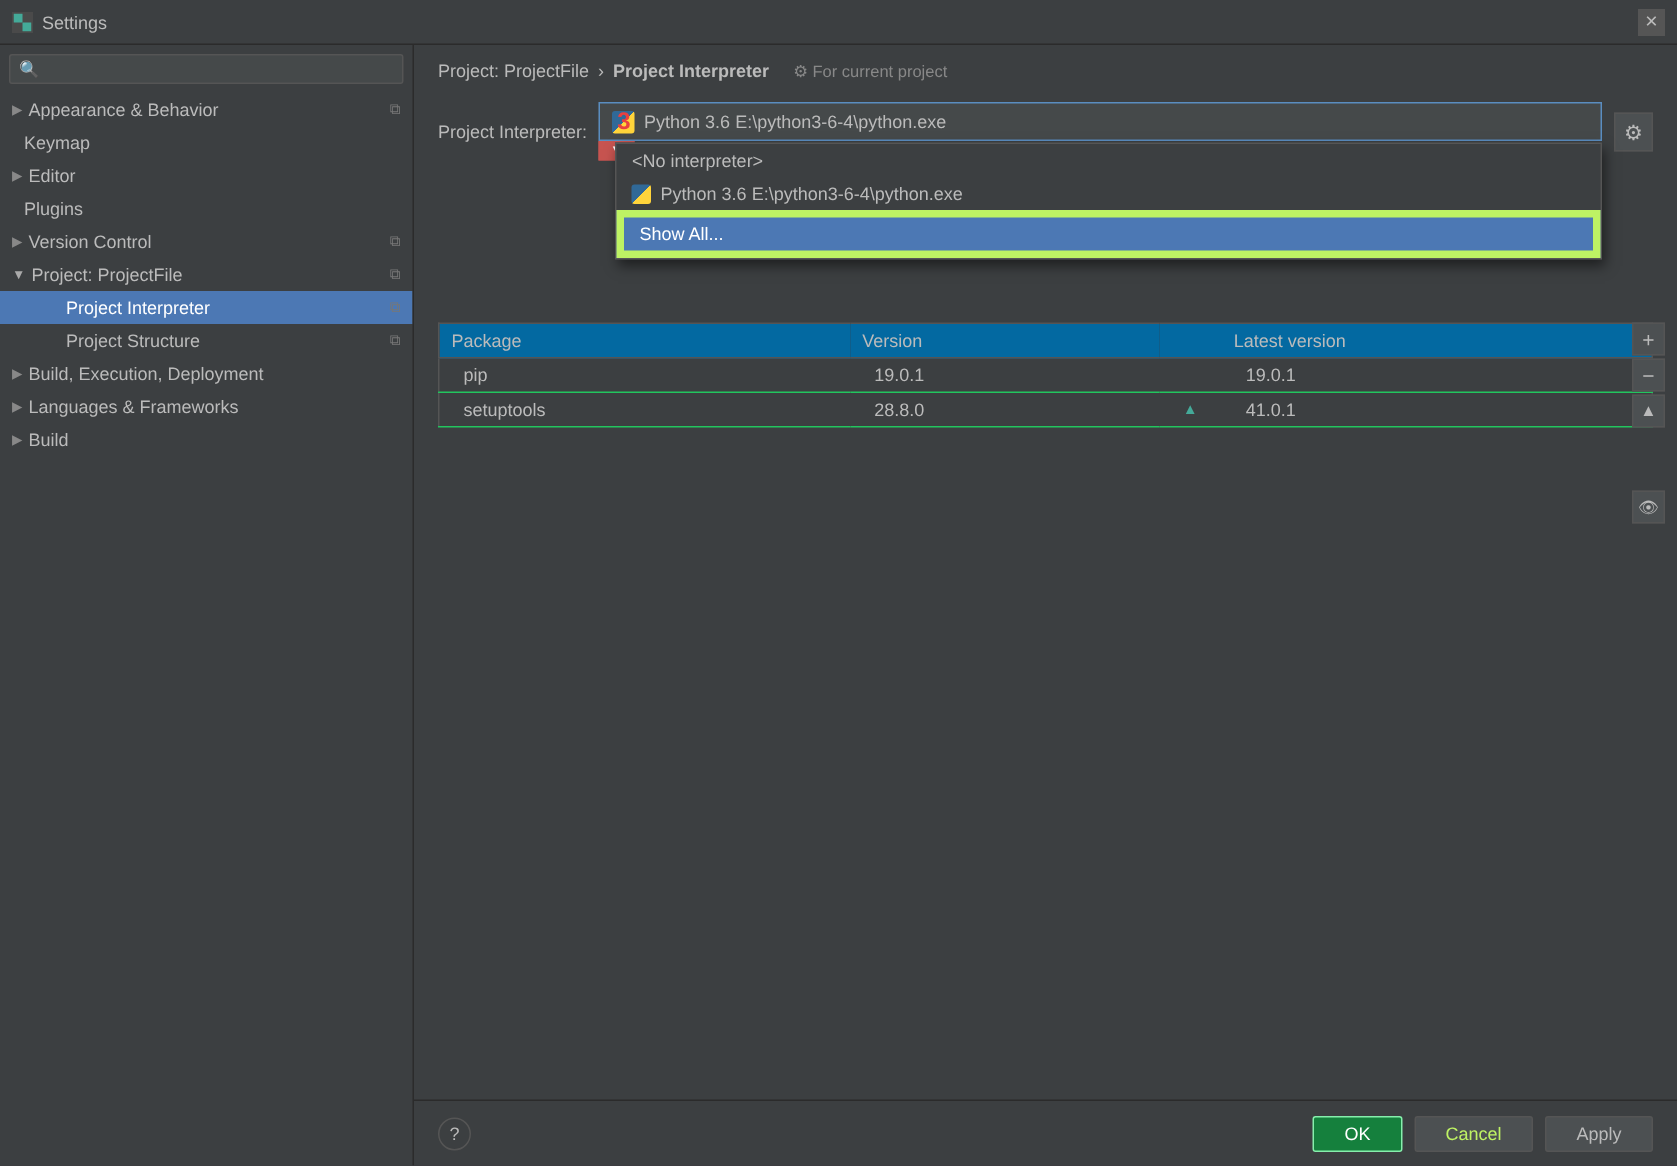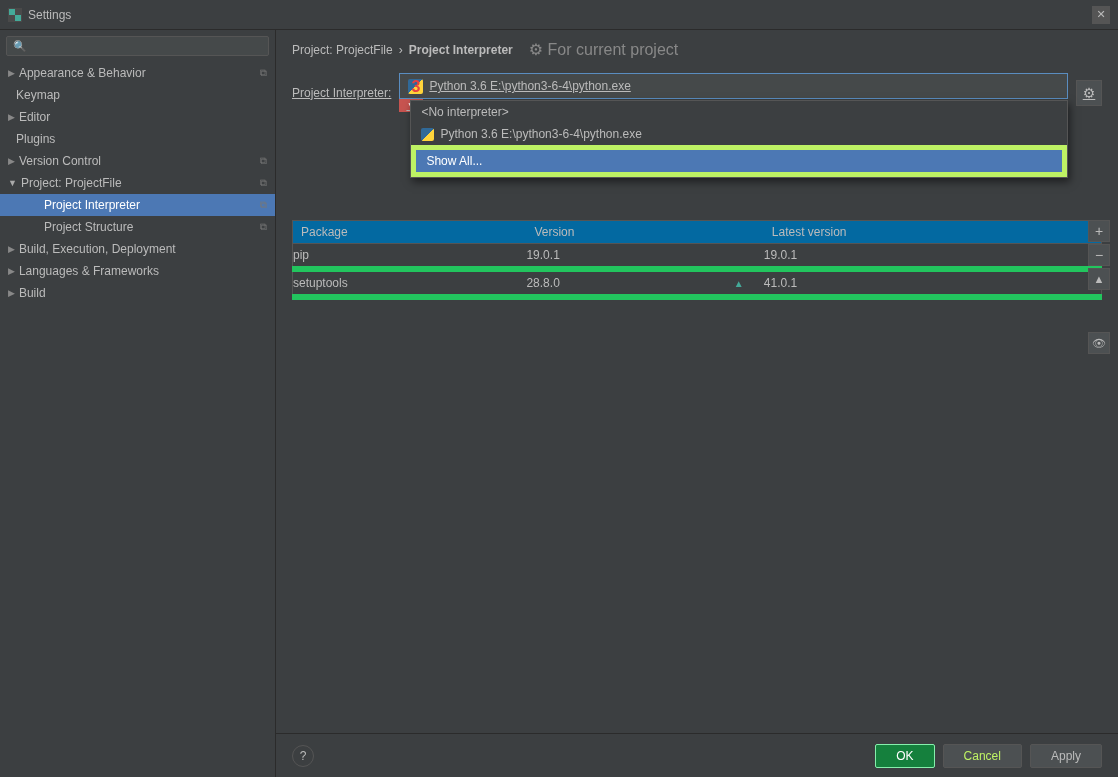--- a/index.html
+++ b/index.html
@@ -120,21 +120,20 @@
       font-size: 12px;
     }
 
     
     .interpreter-section {
       padding: 8px 16px;
       display: flex;
       align-items: center;
       gap: 8px;
       flex-direction: column;
-      text-decoration: underline;
     }
     .interpreter-row {
       display: flex;
       align-items: center;
       gap: 8px;
       width: 100%;
     }
     .interpreter-label { color: #bbbbbb; font-size: 12px; white-space: nowrap; }
     .interpreter-dropdown-wrapper {
       flex: 1;
@@ -214,22 +213,22 @@
     .packages-table th {
       background: #0369a1;
       padding: 4px 8px;
       text-align: left;
       font-weight: normal;
       color: #bbbbbb;
       border-bottom: 1px solid #555;
       font-size: 12px;
     }
     .packages-table td {
-      padding: 4px 0;
-      border-bottom: 6px solid #22c55e;
+      padding: 4px 16px;
+      border-bottom: 1px solid #22c55e;
       font-size: 12px;
       color: #bbbbbb;
     }
 
     
     .right-actions {
       position: absolute;
       right: 0;
       top: 0;
       display: flex;
@@ -378,21 +377,21 @@
       <span>Build</span>
     </div>
   </div>
 
   <div class="content">
 
     <div class="breadcrumb">
       <span>Project: ProjectFile</span>
       <span>›</span>
       <span style="font-weight:bold;">Project Interpreter</span>
-      <span style="color:#888;margin-left:10px;font-size:16px;">⚙ For current project</span>
+      <span style="color:#888;margin-left:10px;font-size:11px;">⚙ For current project</span>
     </div>
 
     <div class="interpreter-section">
       <div class="interpreter-row">
         <span class="interpreter-label">Project Interpreter:</span>
         <div class="interpreter-dropdown-wrapper" style="position:relative;">
           <div class="interpreter-input">
             <span class="py-icon"></span>
             <span>Python 3.6 E:\python3-6-4\python.exe</span>
           </div>

